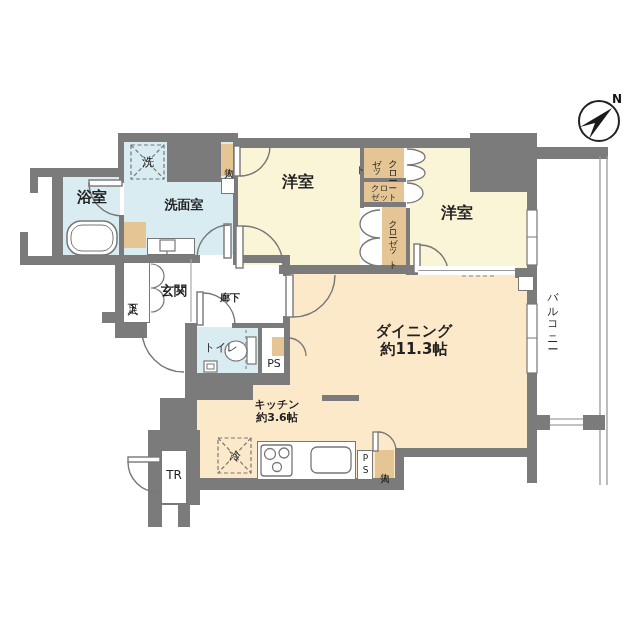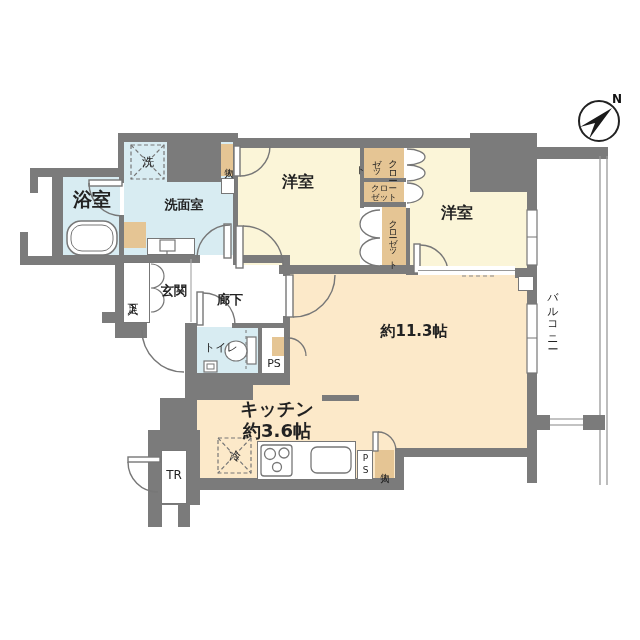--- a/index.html
+++ b/index.html
@@ -213,41 +213,42 @@
 
     <rect x="311" y="447" width="40" height="26" rx="6" fill="#fff" stroke="#777" stroke-width="1.3"></rect>
 
     <g>
       <circle cx="599" cy="121" r="20" fill="#fff" stroke="#222" stroke-width="2"></circle>
       <polygon points="612,108 580,127 595,123 589,139" fill="#1a1a1a"></polygon>
       <text x="612" y="103" font-size="12" font-weight="bold" fill="#111" font-family="DejaVu Sans, sans-serif">N</text>
     </g>
   </svg>
 
-  <div class="lbl b" style="left:66px;top:188px;width:52px;font-size:19px;">浴室</div>
+  <div class="lbl b" style="left:66px;top:188px;width:52px;font-size:15px;">浴室</div>
   <div class="lbl b" style="left:152px;top:197px;width:64px;font-size:13px;">洗面室</div>
   <div class="lbl" style="left:133px;top:155px;width:30px;font-size:12px;">洗</div>
 
   <div class="lbl b" style="left:246px;top:172px;width:104px;font-size:16px;">
     <div>洋室</div>
   </div>
   <div class="lbl b" style="left:405px;top:203px;width:104px;font-size:16px;">
     <div>洋室</div>
   </div>
   <div class="lbl b" style="left:346px;top:322px;width:136px;font-size:15px;">
+    <div>ダイニング</div>
     <div>約11.3帖</div>
   </div>
-  <div class="lbl b" style="left:225px;top:398px;width:104px;font-size:18px;">
+  <div class="lbl b" style="left:225px;top:398px;width:104px;font-size:11px;">
     <div>キッチン</div>
     <div>約3.6帖</div>
   </div>
   <div class="lbl" style="left:220px;top:449px;width:30px;font-size:12px;">冷</div>
 
   <div class="lbl b" style="left:152px;top:283px;width:44px;font-size:13px;">玄関</div>
-  <div class="lbl b" style="left:208px;top:292px;width:44px;font-size:13px;">廊下</div>
+  <div class="lbl b" style="left:208px;top:292px;width:44px;font-size:10px;">廊下</div>
   <div class="lbl vtext" style="left:127px;top:270px;height:50px;font-size:11px;line-height:1;">下足入</div>
   <div class="lbl" style="left:199px;top:341px;width:44px;font-size:11px;">トイレ</div>
   <div class="lbl" style="left:262px;top:357px;width:24px;font-size:11px;">PS</div>
 
   <div class="lbl vtext" style="left:223px;top:148px;height:26px;font-size:9px;line-height:1.1;">物入</div>
   <div class="lbl vtext" style="left:367px;top:150px;height:28px;width:34px;font-size:9.5px;line-height:1.7;">クローゼット</div>
   <div class="lbl" style="left:369px;top:184px;width:30px;font-size:8.5px;line-height:1.05;white-space:normal;word-break:break-all;">クローゼット</div>
   <div class="lbl vtext" style="left:388px;top:211px;height:56px;font-size:9px;line-height:1;">クローゼット</div>
 
   <div class="lbl" style="left:361px;top:453px;width:9px;font-size:9px;line-height:1.3;white-space:normal;word-break:break-all;">PS</div>

